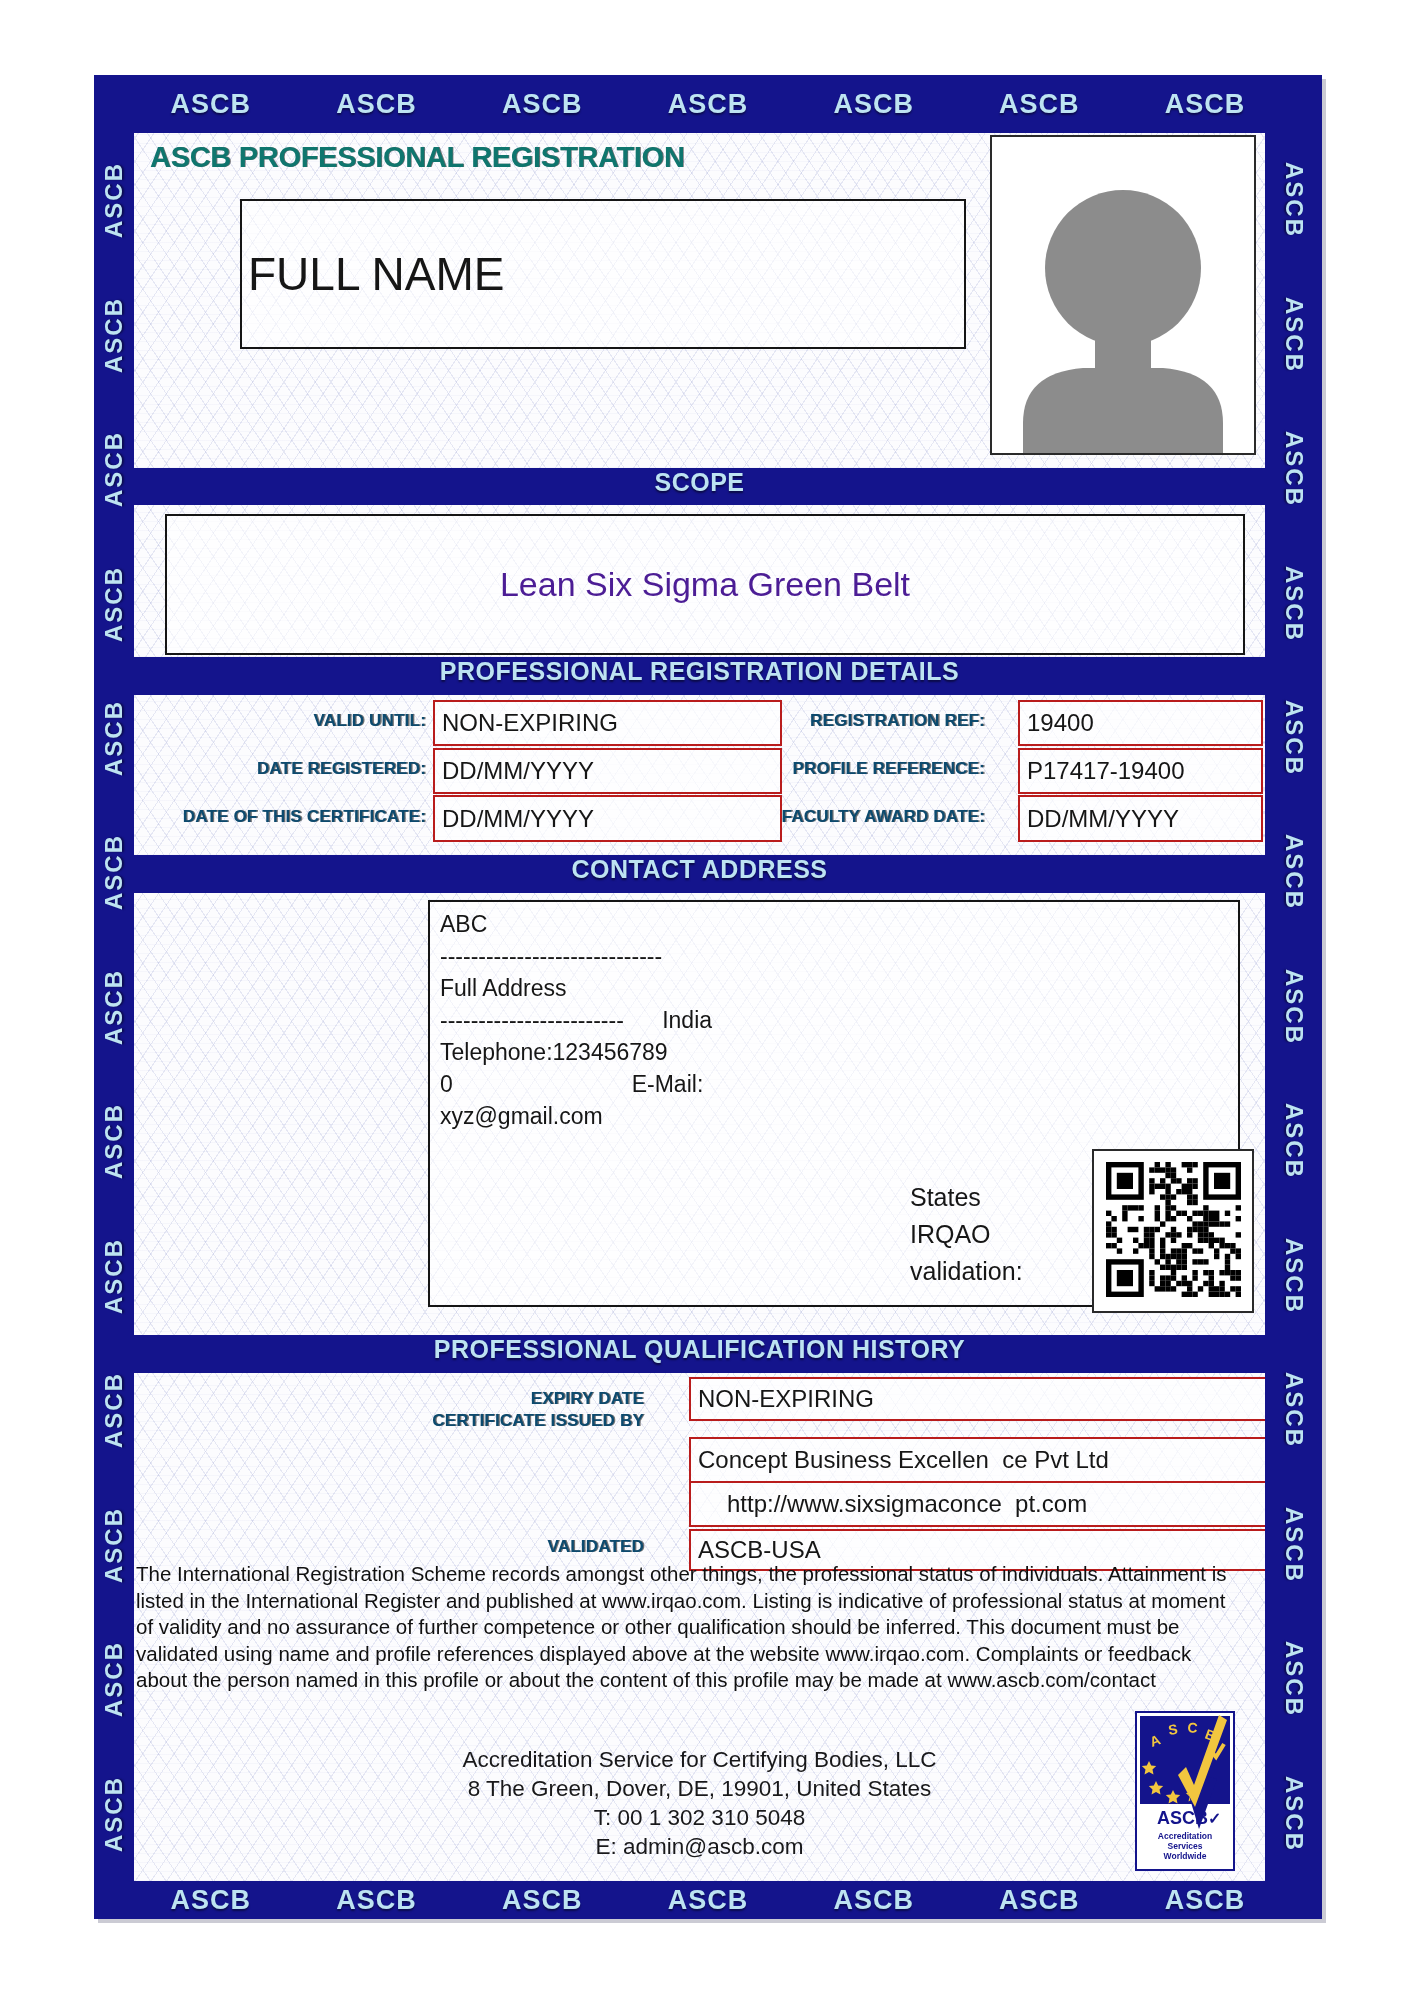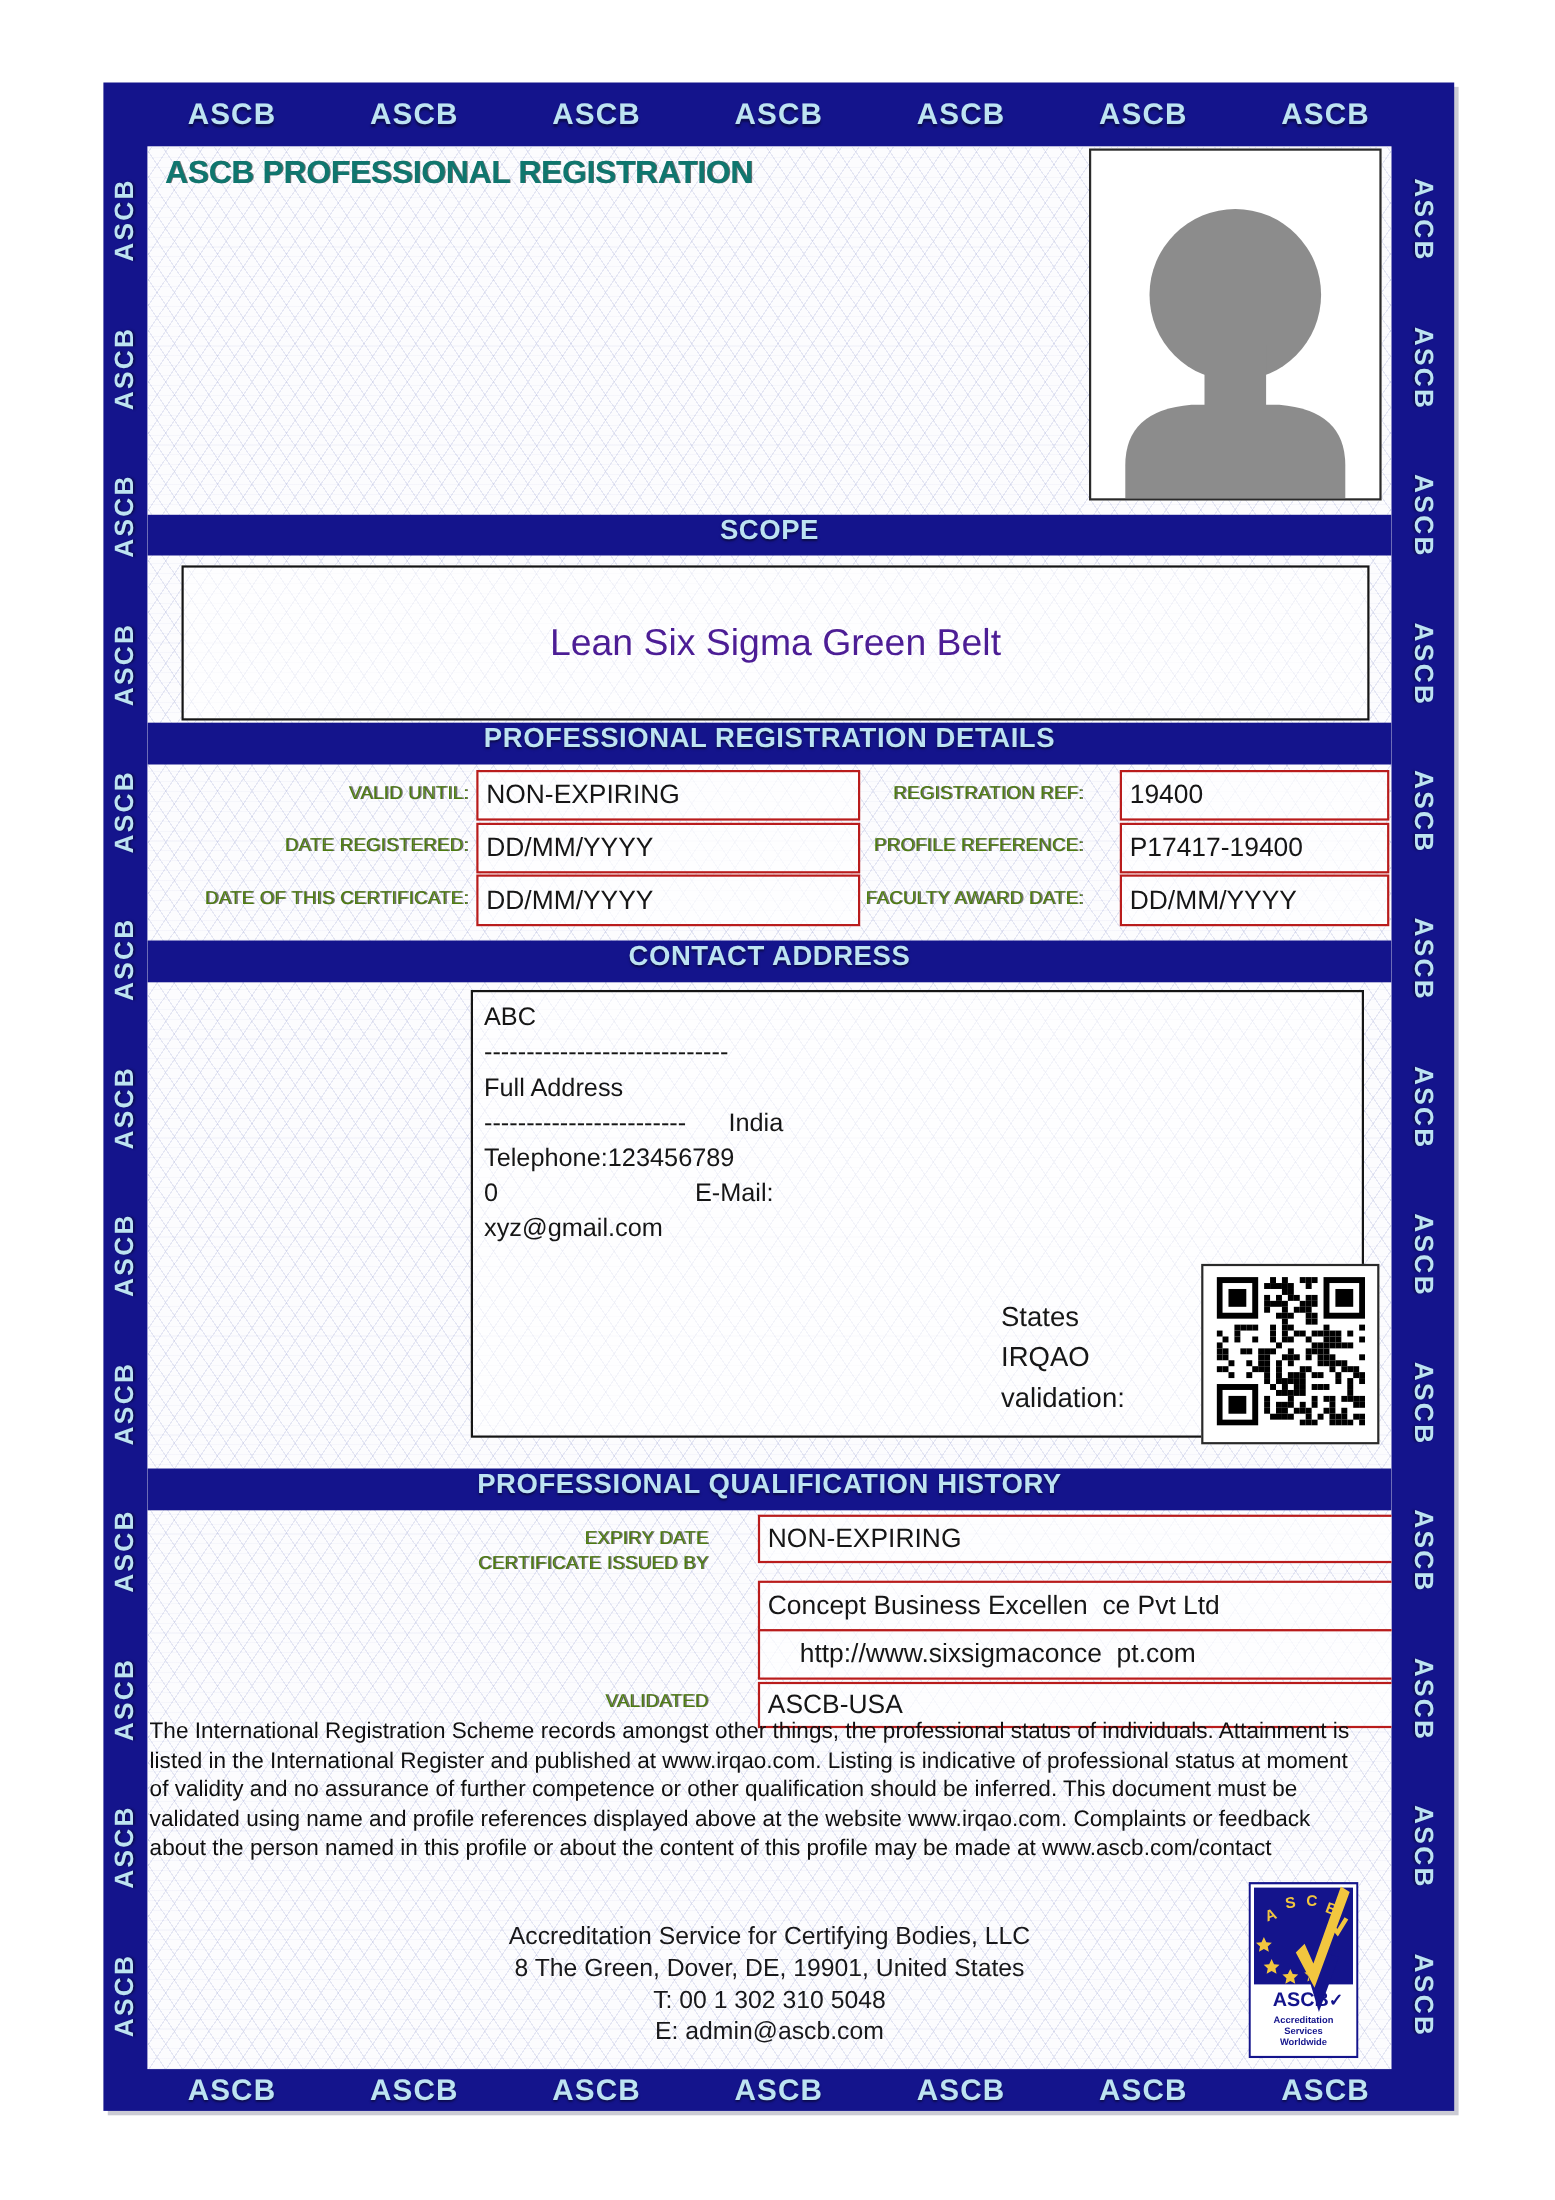--- a/index.html
+++ b/index.html
@@ -42,21 +42,21 @@
 
   .photo-frame{border:2px solid #2a2a2a;background:#ffffff;display:flex;align-items:flex-end;justify-content:center;overflow:hidden;}
 
   .section-bar{left:0;width:100%;height:38px;background:#14148C;color:#BDE3F2;display:flex;
                justify-content:center;font-weight:bold;font-size:25px;letter-spacing:0.5px;
                text-shadow:0 2px 2px rgba(0,0,0,.5);}
 
   .scope-text{font-size:34px;color:#4c1d95;}
   .center-flex{display:flex;align-items:center;justify-content:center;}
 
-  .field-label{font-size:17px;font-weight:normal;color:#4d7c0f;text-shadow:1.3px 0 0 rgba(0,0,0,.55);
+  .field-label{font-size:17px;font-weight:bold;color:#0c4a6e;text-shadow:1.3px 0 0 rgba(0,0,0,.55);
                display:flex;align-items:center;justify-content:flex-end;letter-spacing:0.2px;}
   .value-box{border:2px solid #b91c1c;background:rgba(255,255,255,.7);display:flex;align-items:center;
              padding-left:7px;font-size:24px;color:#161616;overflow:hidden;white-space:pre;}
 
   .addr-line{white-space:pre;font-size:23px;line-height:32px;color:#161616;}
 
   .scan-caption{font-size:25px;line-height:37px;color:#161616;}
 
   .qr-card{background:#ffffff;border:2px solid #2a2a2a;display:flex;align-items:center;justify-content:center;}
 
@@ -119,20 +119,23 @@
         <span class="ascb-v">ASCB</span>
         <span class="ascb-v">ASCB</span>
         <span class="ascb-v">ASCB</span>
         <span class="ascb-v">ASCB</span>
       </div>
 
     <div class="interior">
 
       <div class="abs doc-title" style="left:16px;top:8px;">ASCB PROFESSIONAL REGISTRATION</div>
 
+      <div class="abs outline-box" style="left:106px;top:66px;width:722px;height:146px;display:flex;align-items:center;">
+        <span class="name-text" style="padding-left:6px;">FULL NAME</span>
+      </div>
 
       <div class="abs photo-frame" style="left:856px;top:2px;width:262px;height:316px;">
         <svg width="240" height="290" viewBox="0 0 240 290">
           <circle cx="120" cy="105" r="78" fill="#8C8C8C"></circle>
           <rect x="92" y="150" width="56" height="70" fill="#8C8C8C"></rect>
           <path d="M20 290 L20 260 Q20 210 80 205 L160 205 Q220 210 220 260 L220 290 Z" fill="#8C8C8C"></path>
         </svg>
       </div>
 
       <div class="abs section-bar" style="top:335px;height:37px;">

